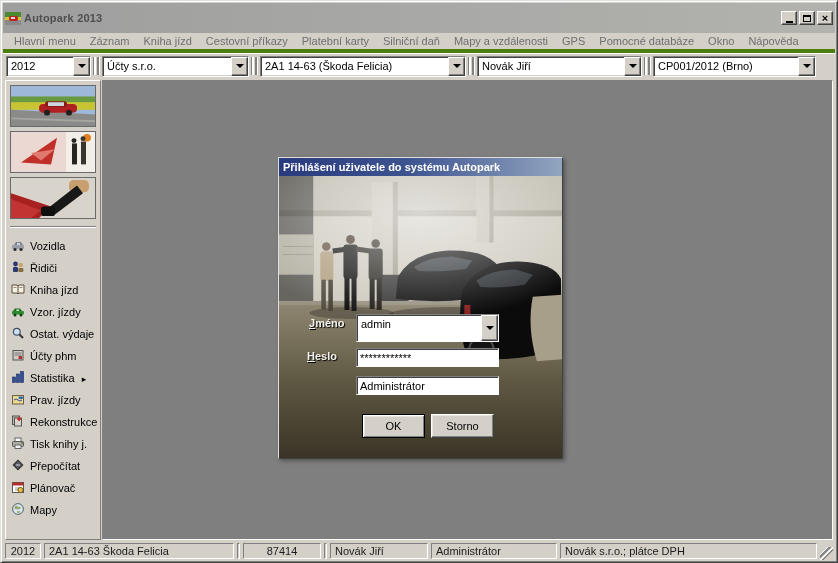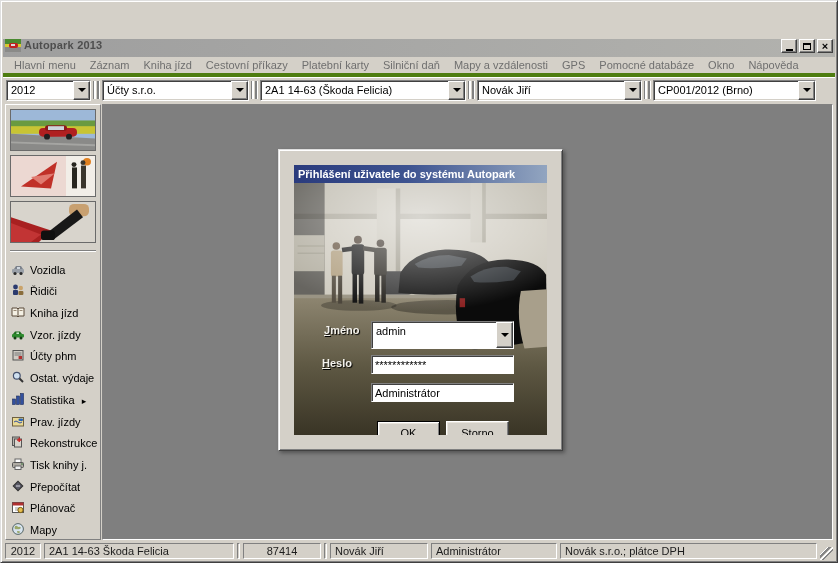--- a/index.html
+++ b/index.html
@@ -5,22 +5,22 @@
   * { box-sizing: border-box; margin: 0; padding: 0; }
   html,body { width:838px; height:563px; overflow:hidden; }
   body { font-family:"Liberation Sans", sans-serif; font-size:11px; background:#d4d0c8; }
 
   .window { width:838px; height:563px; background:#d4d0c8;
     border:1px solid; border-color:#dfdfdf #404040 #404040 #dfdfdf;
     box-shadow: inset 1px 1px 0 #fff, inset -1px -1px 0 #808080;
     display:flex; flex-direction:column; padding:2px; }
 
   
-  .titlebar { height:18px; background:linear-gradient(90deg,#9e9e9e,#b2b2ae);
-    display:flex; align-items:flex-start; padding:0 2px; flex:0 0 auto;margin-top:36px; }
+  .titlebar { height:30px; background:linear-gradient(90deg,#9e9e9e,#b2b2ae);
+    display:flex; align-items:center; padding:0 2px; flex:0 0 auto; }
   .titlebar .app-icon { width:16px; height:13px; margin-right:3px; flex:0 0 auto; }
   .titlebar .title { font-weight:bold; color:#4e4e4e; letter-spacing:.2px; }
   .winbtns { margin-left:auto; display:flex; gap:2px; }
   .winbtn { width:16px; height:14px; background:#d4d0c8; border:1px solid;
     border-color:#fff #404040 #404040 #fff; box-shadow:inset -1px -1px 0 #808080;
     display:flex; align-items:center; justify-content:center; }
   .glyph-min { width:7px; height:2px; background:#000; margin-top:7px; }
   .glyph-max { width:8px; height:7px; border:1px solid #000; border-top-width:2px; }
   .glyph-close { font-weight:bold; font-size:11px; line-height:10px; color:#000; }
 
@@ -56,24 +56,24 @@
     border-top:1px solid #808080; border-bottom:1px solid #fff; }
   .side-btn { height:22px; display:flex; align-items:flex-end; gap:5px; padding-left:3px;
     color:#000; white-space:nowrap; }
   .side-btn svg { width:14px; height:14px; flex:0 0 auto; }
   .sub-arrow { font-size:9px; margin-left:2px; }
 
   .mdi { flex:1; background:#7f7f7f; border:1px solid;
     border-color:#808080 #fff #fff #808080; position:relative; margin-left:1px; }
 
   
-  .dialog { position:absolute; left:175px; top:44px; width:285px; height:302px;
+  .dialog { position:absolute; left:175px; top:76px; width:285px; height:302px;
     background:#d4d0c8; border:1px solid; border-color:#dfdfdf #404040 #404040 #dfdfdf;
     box-shadow:inset 1px 1px 0 #fff, inset -1px -1px 0 #808080, 2px 2px 4px rgba(0,0,0,.35);
-    padding:15px; display:flex; flex-direction:column; }
+    padding:0; display:flex; flex-direction:column; }
   .dialog-titlebar { height:18px; flex:0 0 auto;
     background:linear-gradient(90deg,#2a3b7d 0%,#3d5390 45%,#92a5c0 100%);
     color:#fff; font-weight:bold; display:flex; align-items:center; padding:0 4px;
     white-space:nowrap; }
   .dialog-photo { flex:1; position:relative; overflow:hidden; }
   .dialog-photo > svg.scene { position:absolute; inset:0; width:100%; height:100%; }
 
   .dlg-label { position:absolute; font-weight:bold; font-size:11px; color:#f4f2ec;
     text-shadow:1px 1px 1px #000; }
   .dlg-label::first-letter { text-decoration:underline; }
@@ -261,33 +261,33 @@
             <path d="M2,7 L4,4.5 H9 L11,7 Z" fill="#1f6b1f"></path>
             <rect x="1" y="7" width="12" height="3.6" rx="1" fill="#2e8b2e"></rect>
             <circle cx="4" cy="11" r="1.5" fill="#143d14"></circle>
             <circle cx="10" cy="11" r="1.5" fill="#143d14"></circle>
             <rect x="5.4" y="5.4" width="2.6" height="1.6" fill="#c8e8c8"></rect>
           </svg>
         <span>Vzor. jízdy</span>
       </div>
       <div class="side-btn">
         <svg viewBox="0 0 14 14">
+            <circle cx="5.8" cy="5.8" r="3.4" fill="#cfe0f0" stroke="#44516e" stroke-width="1.2"></circle>
+            <line x1="8.5" y1="8.5" x2="12" y2="12" stroke="#333" stroke-width="2"></line>
+          </svg>
+        <span>Ostat. výdaje</span>
+      </div>
+      <div class="side-btn">
+        <svg viewBox="0 0 14 14">
             <rect x="2" y="2.5" width="10" height="9.5" fill="#cfcbc4" stroke="#555"></rect>
             <line x1="3.5" y1="5" x2="10.5" y2="5" stroke="#777"></line>
             <line x1="3.5" y1="7" x2="10.5" y2="7" stroke="#777"></line>
             <rect x="7.6" y="8" width="3.4" height="3" fill="#b03030"></rect>
           </svg>
         <span>Účty phm</span>
-      </div>
-      <div class="side-btn">
-        <svg viewBox="0 0 14 14">
-            <circle cx="5.8" cy="5.8" r="3.4" fill="#cfe0f0" stroke="#44516e" stroke-width="1.2"></circle>
-            <line x1="8.5" y1="8.5" x2="12" y2="12" stroke="#333" stroke-width="2"></line>
-          </svg>
-        <span>Ostat. výdaje</span>
       </div>
       <div class="side-btn">
         <svg viewBox="0 0 14 14">
             <rect x="1.5" y="7" width="3" height="5.5" fill="#33509e" stroke="#1c2c5a" stroke-width=".6"></rect>
             <rect x="5.5" y="4" width="3" height="8.5" fill="#33509e" stroke="#1c2c5a" stroke-width=".6"></rect>
             <rect x="9.5" y="1.5" width="3" height="11" fill="#33509e" stroke="#1c2c5a" stroke-width=".6"></rect>
           </svg>
         <span>Statistika</span>
         <span class="sub-arrow">▸</span>
       </div>

